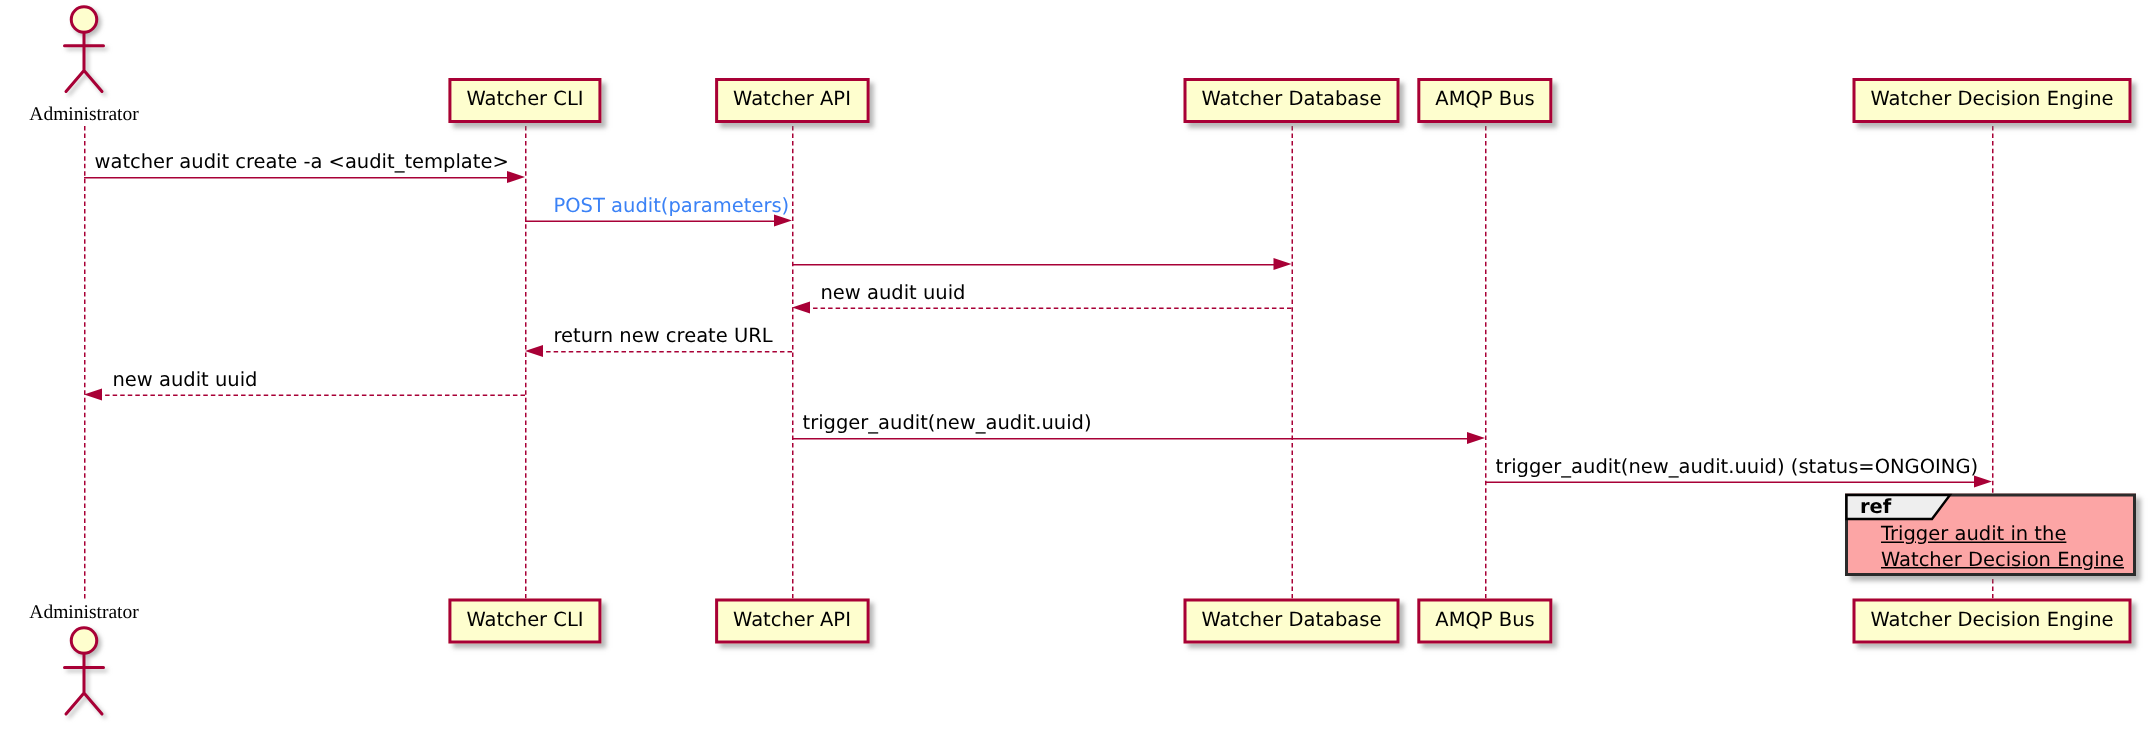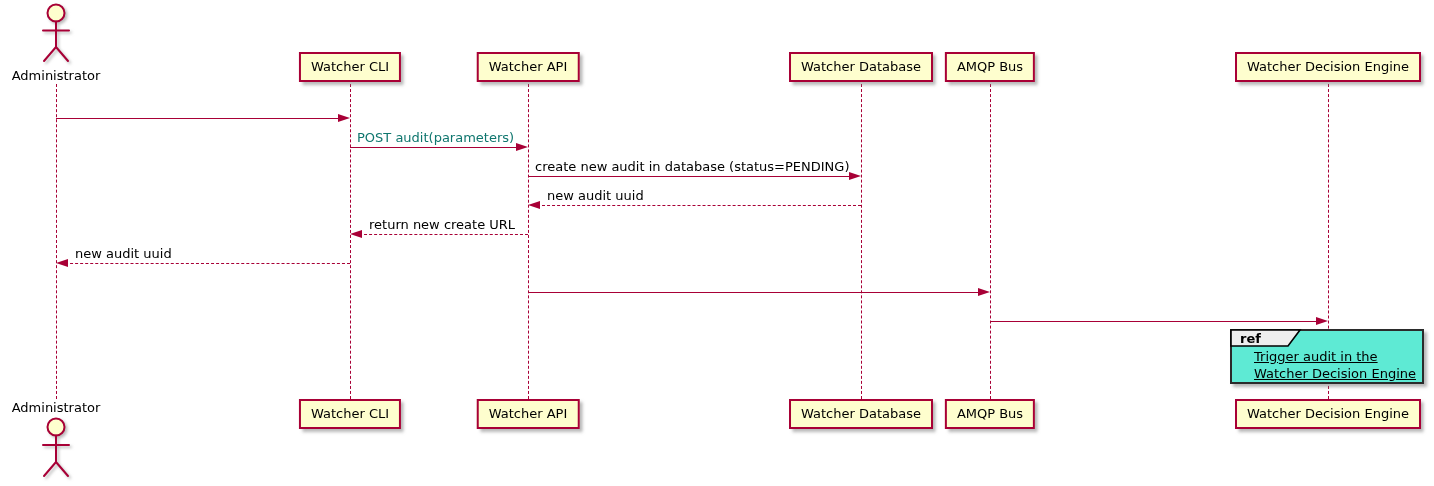--- a/index.html
+++ b/index.html
@@ -15,23 +15,23 @@
     box-shadow:3px 3px 3px rgba(125,125,125,.55);z-index:3;text-align:right;
   }
   .lifeline{position:absolute;width:0;border-left:1px dashed var(--stroke,#A80036);z-index:1;}
   .msg-line{position:absolute;height:0;border-top:1px solid var(--stroke,#A80036);z-index:2;}
   .msg-line.dashed{border-top-style:dashed;}
   .arrowhead{position:absolute;width:0;height:0;z-index:2;}
   .arrowhead.right{border-left:12px solid var(--stroke,#A80036);border-top:4.5px solid transparent;border-bottom:4.5px solid transparent;}
   .arrowhead.left{border-right:12px solid var(--stroke,#A80036);border-top:4.5px solid transparent;border-bottom:4.5px solid transparent;}
   .msg-label{position:absolute;white-space:nowrap;z-index:2;line-height:15px;}
   .actor-svg{position:absolute;z-index:3;filter:drop-shadow(2.5px 2.5px 1.5px rgba(140,140,140,.6));}
-  .actor-label{position:absolute;transform:translateX(-50%);white-space:nowrap;z-index:3;}
+  .actor-label{position:absolute;transform:translateX(-50%);white-space:nowrap;z-index:3;font-family:Liberation Serif, serif;}
   .ref-box{
-    position:absolute;background:#5eead4;border:2px solid #2b2b2b;
+    position:absolute;background:#fca5a5;border:2px solid #2b2b2b;
     box-shadow:3px 3px 3px rgba(125,125,125,.55);z-index:5;box-sizing:border-box;
   }
   .ref-tag-svg{position:absolute;top:-2px;left:-2px;}
   .ref-tag-label{position:absolute;top:0px;left:8px;font-weight:bold;line-height:16px;z-index:6;}
   .ref-text{position:absolute;left:22px;top:17px;line-height:17px;white-space:nowrap;text-decoration:underline;}
 </style>
 </head>
 <body>
 
 <div id="canvas">
@@ -72,32 +72,34 @@
   </div>
 
 <div class="lifeline" style="left: 56px; top: 84px; height: 315px;"></div>
     <div class="lifeline" style="left: 350px; top: 84px; height: 315px;"></div>
     <div class="lifeline" style="left: 528px; top: 84px; height: 315px;"></div>
     <div class="lifeline" style="left: 861px; top: 84px; height: 315px;"></div>
     <div class="lifeline" style="left: 990px; top: 84px; height: 315px;"></div>
     <div class="lifeline" style="left: 1328px; top: 84px; height: 315px;"></div>
     <div class="msg-line" style="left: 56px; top: 118px; width: 290px;"></div>
     <div class="arrowhead right" style="left: 338px; top: 114px;"></div>
+    <div class="msg-label" style="left: 63px; top: 101px; color: rgb(0, 0, 0);">watcher audit create -a &lt;audit_template&gt;</div>
     <div class="msg-line" style="left: 350px; top: 147px; width: 174px;"></div>
     <div class="arrowhead right" style="left: 516px; top: 143px;"></div>
-    <div class="msg-label" style="left: 357px; top: 130px; color: #0f766e;">POST audit(parameters)</div>
+    <div class="msg-label" style="left: 369px; top: 130px; color: #3b82f6;">POST audit(parameters)</div>
     <div class="msg-line" style="left: 528px; top: 176px; width: 329px;"></div>
     <div class="arrowhead right" style="left: 849px; top: 172px;"></div>
-    <div class="msg-label" style="left: 535px; top: 159px; color: rgb(0, 0, 0);">create new audit in database (status=PENDING)</div>
     <div class="msg-line dashed" style="left: 532px; top: 205px; width: 329px;"></div>
     <div class="arrowhead left" style="left: 528px; top: 201px;"></div>
     <div class="msg-label" style="left: 547px; top: 188px; color: rgb(0, 0, 0);">new audit uuid</div>
     <div class="msg-line dashed" style="left: 354px; top: 234px; width: 174px;"></div>
     <div class="arrowhead left" style="left: 350px; top: 230px;"></div>
     <div class="msg-label" style="left: 369px; top: 217px; color: rgb(0, 0, 0);">return new create URL</div>
     <div class="msg-line dashed" style="left: 60px; top: 263px; width: 290px;"></div>
     <div class="arrowhead left" style="left: 56px; top: 259px;"></div>
     <div class="msg-label" style="left: 75px; top: 246px; color: rgb(0, 0, 0);">new audit uuid</div>
     <div class="msg-line" style="left: 528px; top: 292px; width: 458px;"></div>
     <div class="arrowhead right" style="left: 978px; top: 288px;"></div>
+    <div class="msg-label" style="left: 535px; top: 275px; color: rgb(0, 0, 0);">trigger_audit(new_audit.uuid)</div>
     <div class="msg-line" style="left: 990px; top: 321px; width: 334px;"></div>
     <div class="arrowhead right" style="left: 1316px; top: 317px;"></div>
+    <div class="msg-label" style="left: 997px; top: 304px; color: rgb(0, 0, 0);">trigger_audit(new_audit.uuid) (status=ONGOING)</div>
   </div>
 
 </body></html>

